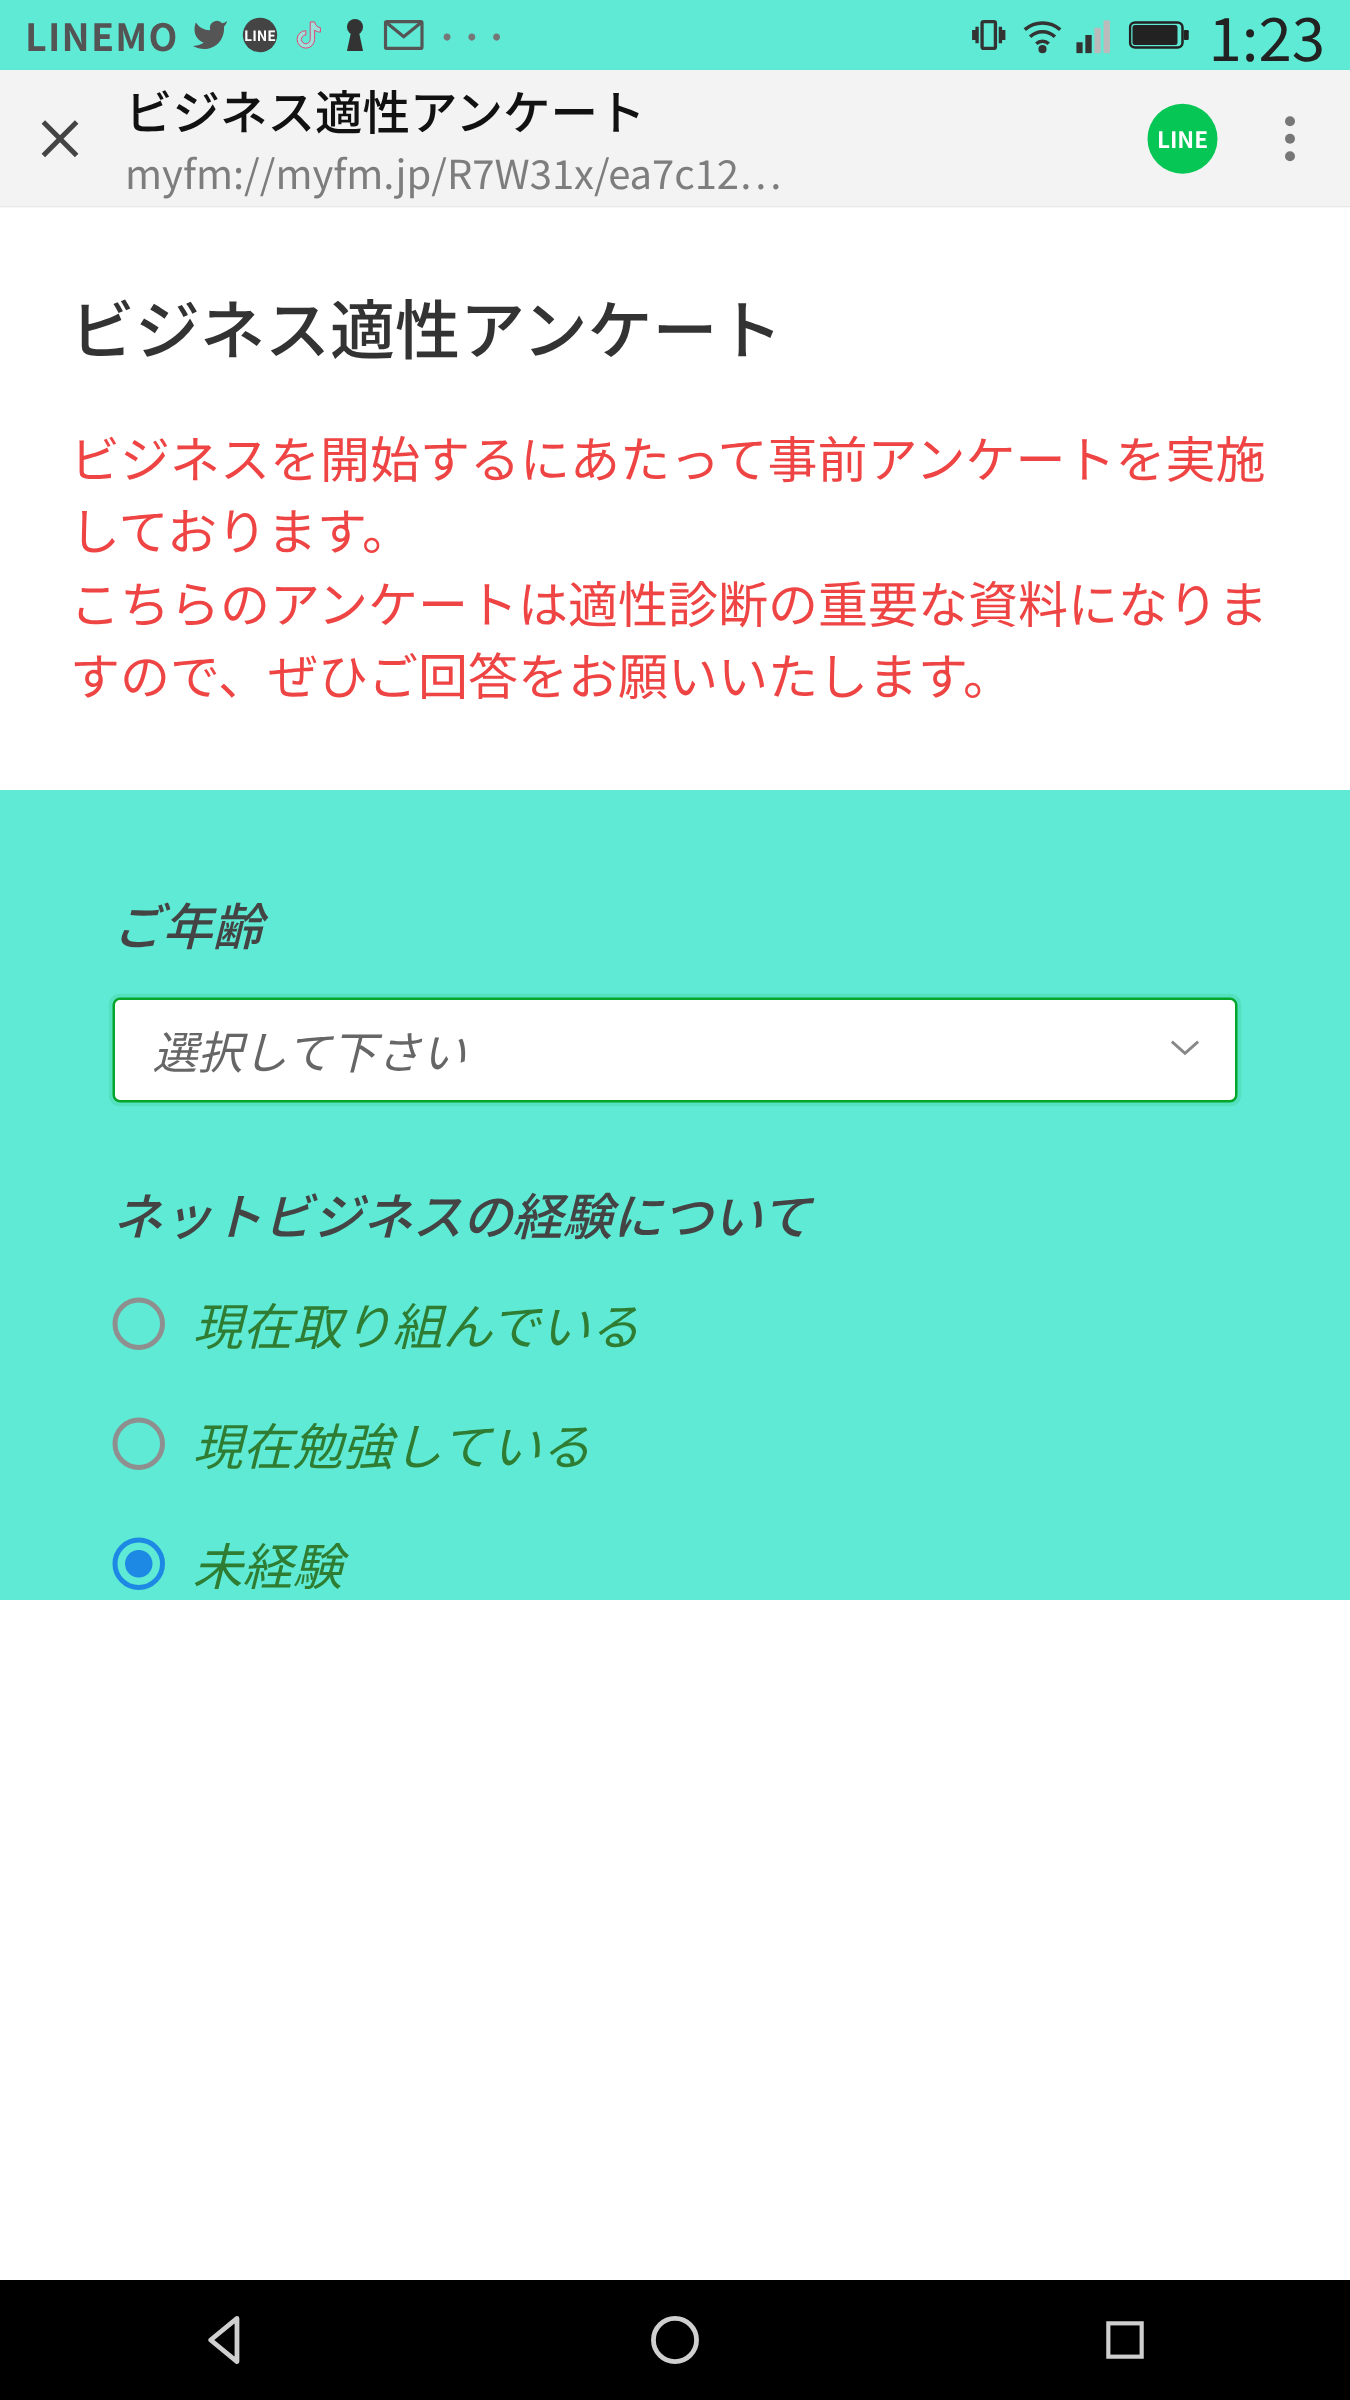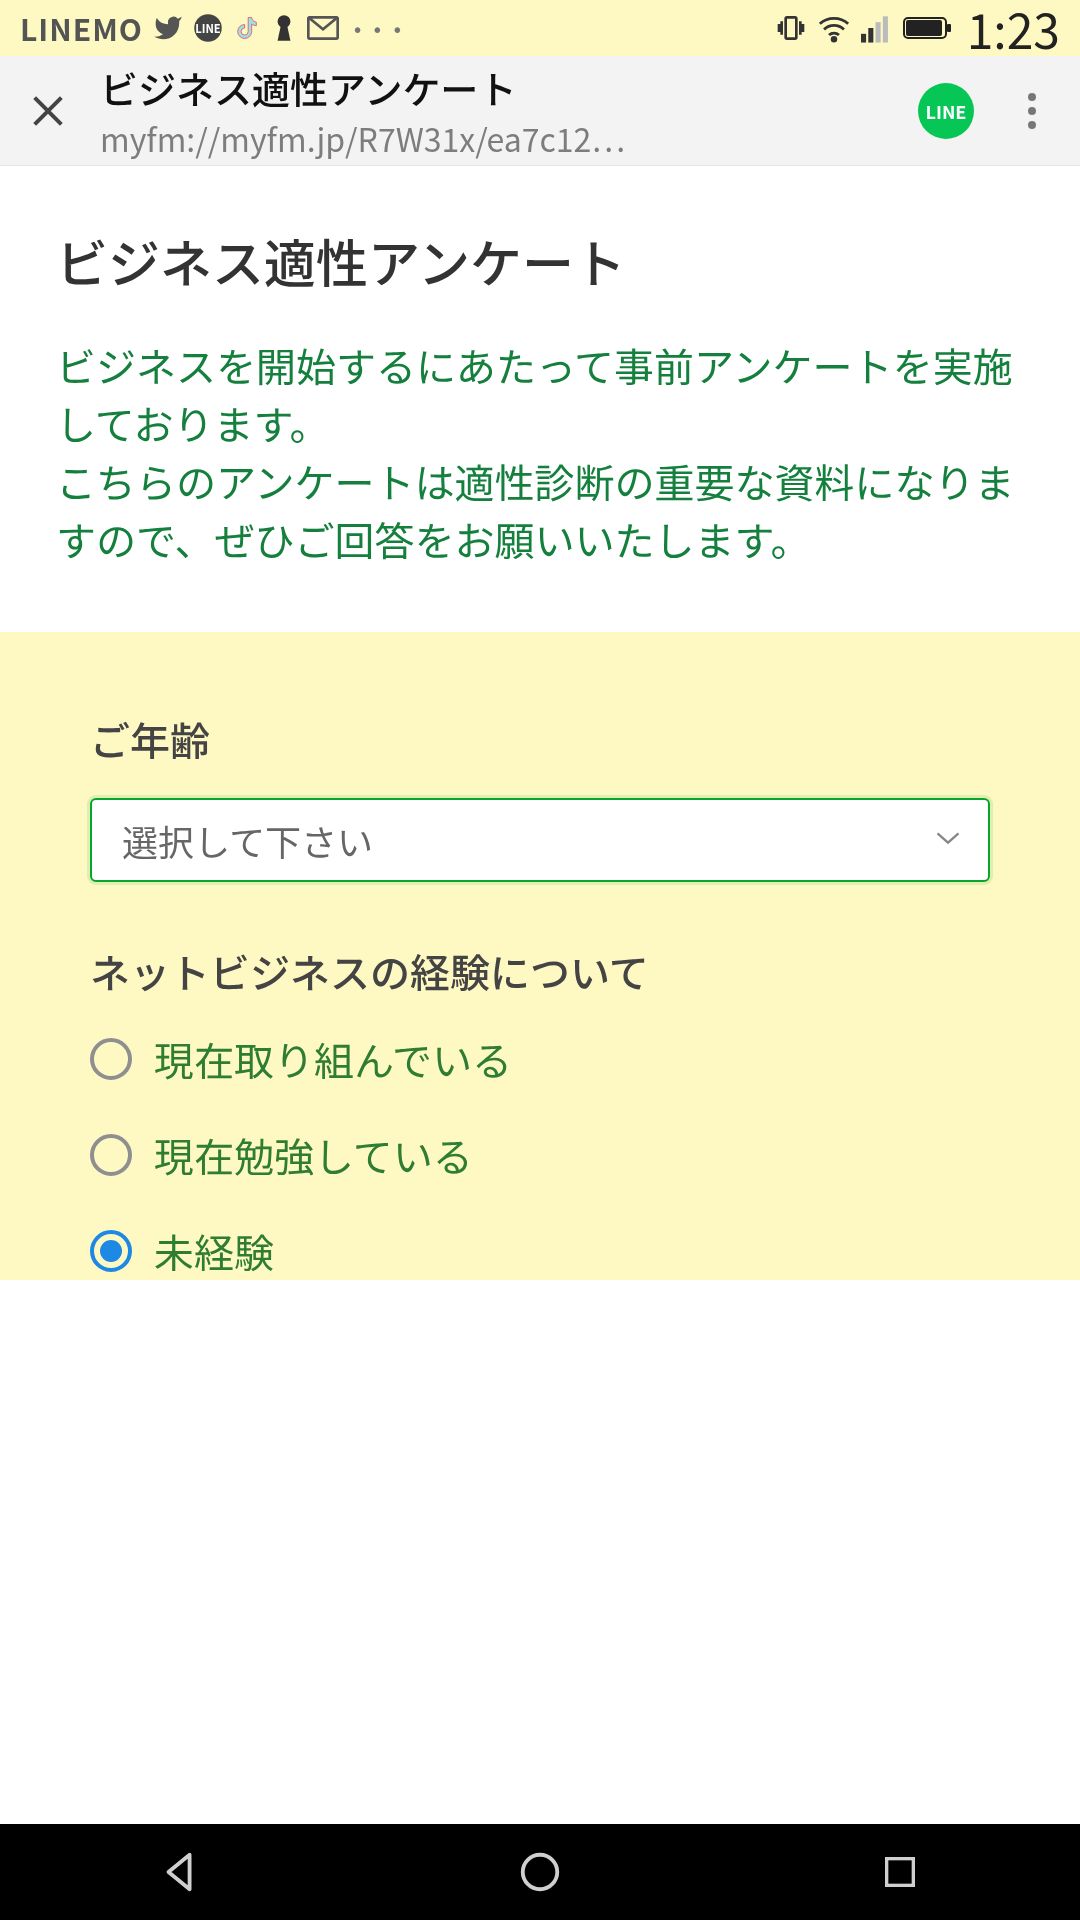--- a/index.html
+++ b/index.html
@@ -1,42 +1,42 @@
 <!DOCTYPE html>
 <html><head>
   <meta charset="utf-8">
   <style>
     * { margin: 0; padding: 0; box-sizing: border-box; }
     html, body { width: 1080px; height: 1920px; font-family: -apple-system, "Hiragino Sans", "Noto Sans JP", sans-serif; background: #fff; overflow: hidden; }
 
     
-    .status-bar { height: 56px; background: #fef9c3; display: flex; justify-content: space-between; align-items: center; padding: 0 20px; font-size: 30px; color: #555; }
+    .status-bar { height: 56px; background: #5eead4; display: flex; justify-content: space-between; align-items: center; padding: 0 20px; font-size: 30px; color: #555; }
     .status-left { display: flex; align-items: center; gap: 10px; }
     .status-left .carrier { font-weight: 700; letter-spacing: 1px; color: #545454; font-size: 30px; }
     .status-icon { display: inline-flex; align-items: center; }
     .status-right { display: flex; align-items: center; gap: 10px; font-size: 34px; color: #333; }
     .clock { font-size: 48px; color: #222; margin-left: 4px; }
 
     
     .app-header { height: 110px; background: #f3f3f3; border-bottom: 1px solid #e5e5e5; display: flex; align-items: center; padding: 0 24px; gap: 28px; }
     .close-btn { width: 48px; height: 48px; display:flex; align-items:center; justify-content:center; color:#444; }
     .header-center { flex: 1; overflow: hidden; }
     .header-title { font-size: 38px; color: #111; font-weight: 500; white-space: nowrap; overflow: hidden; text-overflow: ellipsis; }
     .header-url { font-size: 32px; color: #7d7d7d; white-space: nowrap; overflow: hidden; text-overflow: ellipsis; }
     .line-badge { width: 56px; height: 56px; border-radius: 28px; background: #06c755; display:flex; align-items:center; justify-content:center; color:#fff; font-size: 18px; font-weight: 700; margin-right: 6px; }
     .more-btn { width:48px; height:48px; display:flex; flex-direction:column; align-items:center; justify-content:center; gap:6px; }
     .more-dot { width:8px; height:8px; border-radius:50%; background:#777; }
 
     
     .page { background:#eee; }
     .intro-card { background:#fff; padding: 60px 56px 64px; border-radius: 0 0 0 0; }
     .intro-title { font-size: 52px; color:#333; font-weight:500; line-height:1.35; margin-bottom:40px; }
-    .intro-body { font-size: 40px; color:#15803d; line-height:1.45; }
-
-    .form-area { padding: 78px 90px 0; background:#fef9c3; }
+    .intro-body { font-size: 40px; color:#ef4444; line-height:1.45; }
+
+    .form-area { padding: 78px 90px 0; background:#5eead4;font-style:italic; }
     .q-label { font-size: 40px; color:#444; font-weight:500; margin-bottom: 30px; }
     .select-wrap { position:relative; margin-bottom: 60px; }
     .select-box { width:100%; height:84px; background:#fff; border:2px solid #06a52b; border-radius:6px; display:flex; align-items:center; padding:16px 30px; box-shadow: 0 0 0 3px rgba(6,165,43,.12); }
     .select-text { font-size:36px; color:#666; }
     .select-chevron { position:absolute; right:28px; top:50%; transform:translateY(-50%); color:#777; }
 
     .radio-group { display:flex; flex-direction:column; gap:38px; margin-top: 30px; }
     .radio-item { display:flex; align-items:center; gap:22px; }
     .radio-circle { width:42px; height:42px; border:4px solid #8f8f8f; border-radius:50%; display:inline-flex; align-items:center; justify-content:center; }
     .radio-circle.selected { border-color:#1e88e5; }

